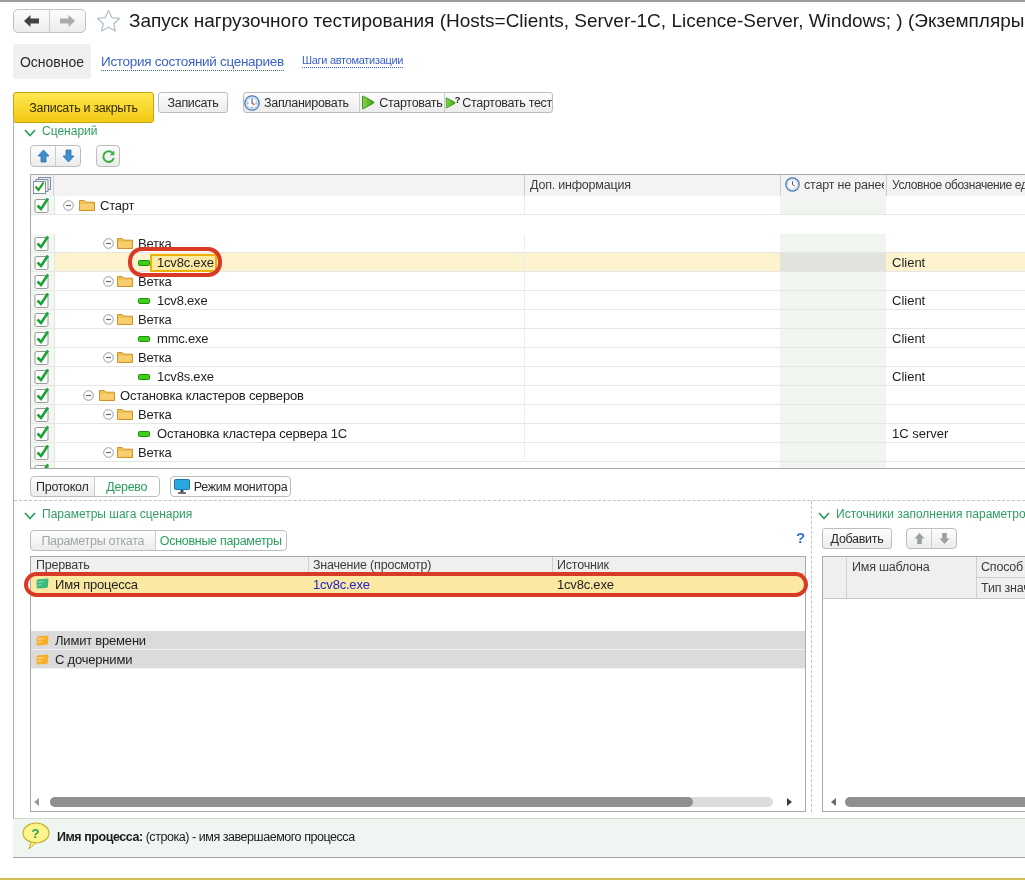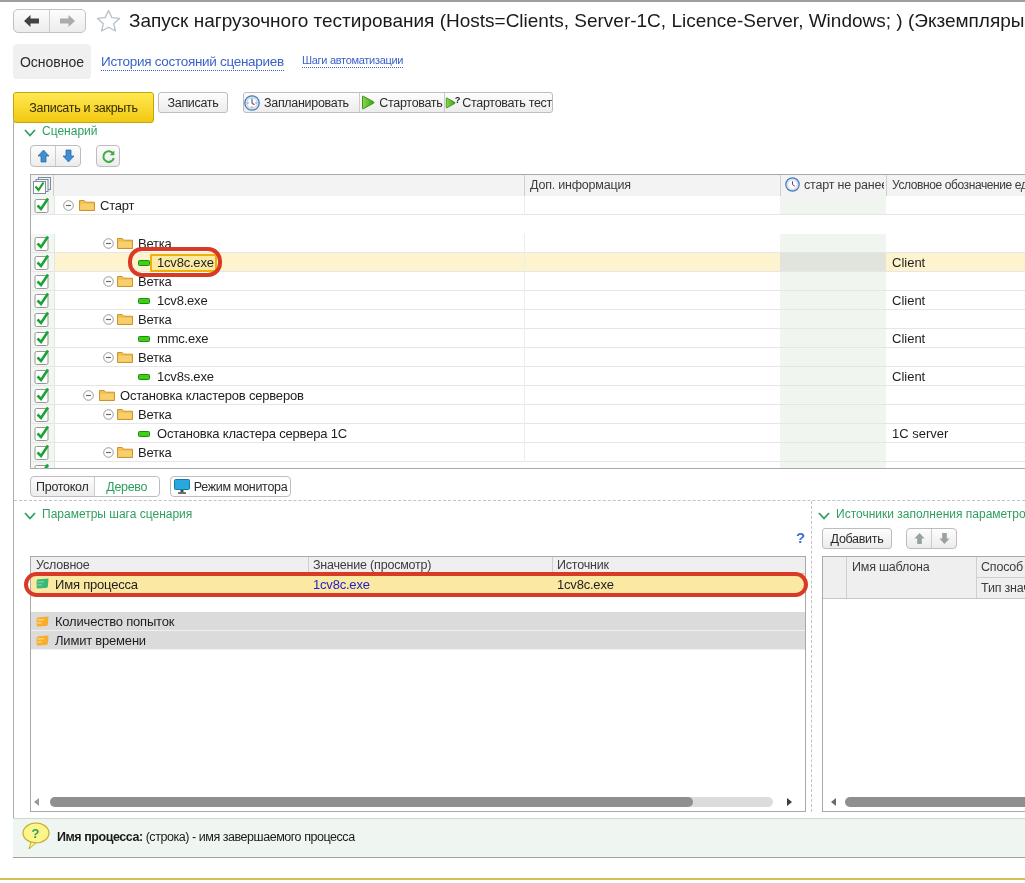--- a/index.html
+++ b/index.html
@@ -377,53 +377,57 @@
       </svg>Режим монитора</div>
 
 <div class="dashedh" style="left:14px;top:500px;width:1011px;"></div>
 <div class="dashedv" style="left:811px;top:501px;height:311px;"></div>
 
 <svg class="abs" style="left:24px;top:512px;" width="12" height="8" viewBox="0 0 12 8">
       <path d="M1 1 L6 6.5 L11 1" stroke="#2f9e60" stroke-width="1.8" fill="none"></path>
     </svg>
 <div class="abs sect" style="left:42px;top:507px;">Параметры шага сценария</div>
 
+<div class="grp" style="left:30px;top:530px;width:257px;height:21px;border-radius:4px;border-color:#b9bfbc;">
+  <div style="width:124px;color:#9fa8a3;">Параметры отката</div>
+  <div style="width:131px;background:#fff;color:#2aa05c;border-radius:0 4px 4px 0;">Основные параметры</div>
+</div>
 <div class="abs" style="left:796px;top:529px;font-size:15px;font-weight:bold;color:#3b6fd4;">?</div>
 
 <div class="abs" style="left:30px;top:556px;width:776px;height:256px;border:1px solid #a9a9a9;box-sizing:border-box;background:#fff;"></div>
 <div class="abs" style="left:31px;top:557px;width:774px;height:16px;background:#efefef;border-bottom:1px solid #c6c6c6;"></div>
-<div class="abs hdrtext" style="left:36px;top:558px;font-size:12.5px;">Условное</div>
+<div class="abs hdrtext" style="left:36px;top:558px;font-size:12.5px;">Прервать</div>
 <div class="abs hdrtext" style="left:313px;top:558px;font-size:12.5px;">Значение (просмотр)</div>
 <div class="abs hdrtext" style="left:557px;top:558px;font-size:12.5px;">Источник</div>
 <div class="abs" style="left:308px;top:557px;width:1px;height:17px;background:#cfcfcf;"></div>
 <div class="abs" style="left:552px;top:557px;width:1px;height:17px;background:#cfcfcf;"></div>
 
 <div class="abs" style="left:31px;top:574px;width:774px;height:19px;background:#fbe8a2;">
   <svg class="abs" style="left:5px;top:4px;" width="13" height="11" viewBox="0 0 13 11">
     <path d="M0.5 3.5 Q0.5 1 3 1.2 L12.5 0.5 L12 7.5 Q12 10 9.5 10 L0.8 10.5 Z" fill="#3cb878"></path>
     <path d="M1.5 4 L8 3.7 M1.5 7 L6 6.8" stroke="#72d5a2" stroke-width="1.3"></path>
       </svg>
   <div class="treetext" style="left:24px;top:3px;">Имя процесса</div>
   <div class="treetext" style="left:282px;top:3px;color:#2222cc;">1cv8c.exe</div>
   <div class="treetext" style="left:526px;top:3px;">1cv8c.exe</div>
 </div>
 
-<div class="gray-row" style="top:612px;">
-  <svg class="abs" style="left:5px;top:4px;" width="13" height="11" viewBox="0 0 13 11">
-    <path d="M0.5 3.5 Q0.5 1 3 1.2 L12.5 0.5 L12 7.5 Q12 10 9.5 10 L0.8 10.5 Z" fill="#f7ae2c"></path>
-    <path d="M1.5 4 L8 3.7 M1.5 7 L6 6.8" stroke="#fbd283" stroke-width="1.3"></path>
-      </svg>
-  <div class="treetext" style="left:24px;top:2px;">Количество попыток</div>
-    </div>
 <div class="gray-row" style="top:631px;">
   <svg class="abs" style="left:5px;top:4px;" width="13" height="11" viewBox="0 0 13 11">
     <path d="M0.5 3.5 Q0.5 1 3 1.2 L12.5 0.5 L12 7.5 Q12 10 9.5 10 L0.8 10.5 Z" fill="#f7ae2c"></path>
     <path d="M1.5 4 L8 3.7 M1.5 7 L6 6.8" stroke="#fbd283" stroke-width="1.3"></path>
       </svg>
   <div class="treetext" style="left:24px;top:2px;">Лимит времени</div>
+    </div>
+<div class="gray-row" style="top:650px;">
+  <svg class="abs" style="left:5px;top:4px;" width="13" height="11" viewBox="0 0 13 11">
+    <path d="M0.5 3.5 Q0.5 1 3 1.2 L12.5 0.5 L12 7.5 Q12 10 9.5 10 L0.8 10.5 Z" fill="#f7ae2c"></path>
+    <path d="M1.5 4 L8 3.7 M1.5 7 L6 6.8" stroke="#fbd283" stroke-width="1.3"></path>
+      </svg>
+  <div class="treetext" style="left:24px;top:2px;">С дочерними</div>
     </div>
 
 <div class="abs" style="left:24px;top:572px;width:784px;height:25px;box-sizing:border-box;border:4.5px solid #d93a26;border-radius:13px;"></div>
 
 <div class="arrow-l" style="left:34px;top:798px;"></div>
 <div class="scroll-track" style="left:50px;top:797px;width:723px;"></div>
 <div class="scroll-thumb" style="left:50px;top:797px;width:643px;"></div>
 <div class="arrow-r" style="left:787px;top:798px;"></div>
 
 <svg class="abs" style="left:818px;top:512px;" width="12" height="8" viewBox="0 0 12 8">

